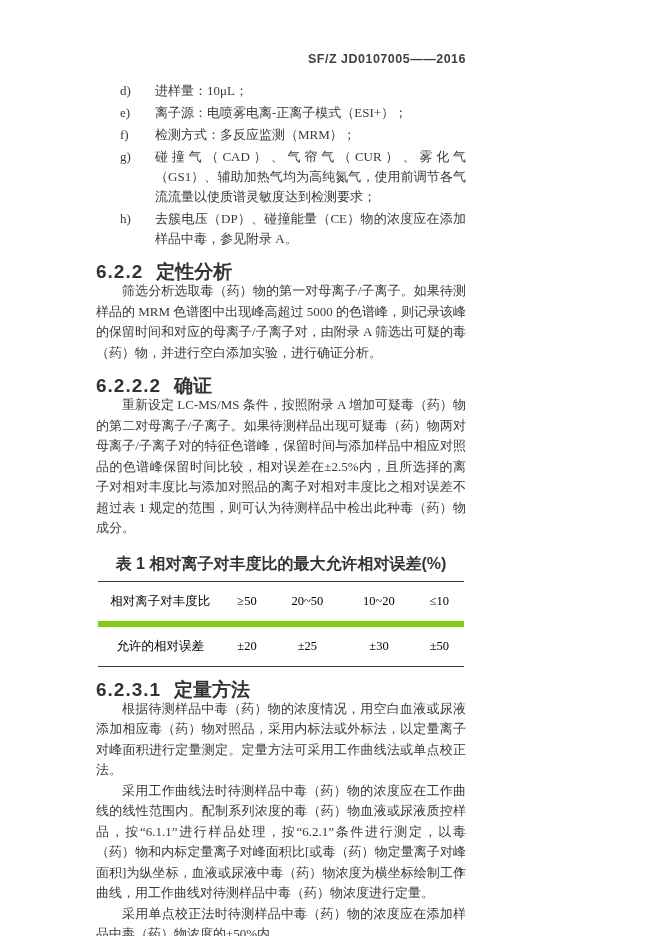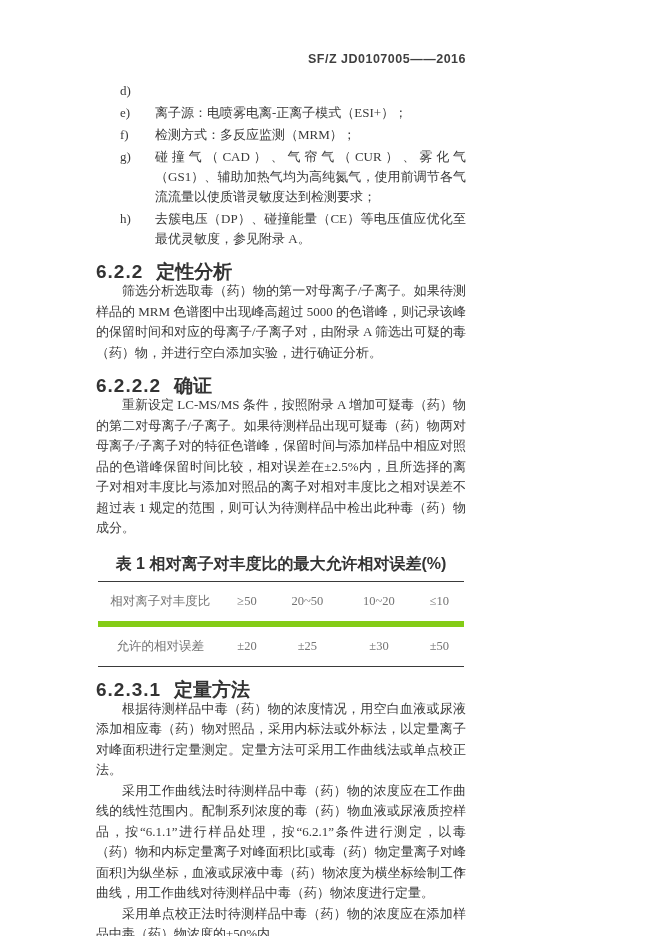--- a/index.html
+++ b/index.html
@@ -50,21 +50,21 @@
     font-weight:bold;
     font-size:16px;
     margin:15px 0 6px 0;
     color:#333;
   }
   .tbl {
     width:366px;
     margin:6px auto;
     border-collapse:collapse;
     font-size:12.5px;
-    color:#737373;
+    color:#000000;
     border-top:1.5px solid #3a3a3a;
     border-bottom:1.5px solid #3a3a3a;
   }
   .tbl tr + tr td { border-top:6px solid #84cc16; }
   .tbl td { text-align:center; height:39px; padding:0 4px; }
   .tbl td.c0 { width:34%; }
   .page-num {
     position:absolute;
     top:864px;
     right:99px;
@@ -75,36 +75,37 @@
 </head>
 <body>
 
 <div class="page">
 
   <div class="doc-header">SF/Z JD0107005——2016</div>
 
   <div class="clause-list">
     <div class="clause-item">
       <span class="clause-letter">d)</span>
+      <span class="clause-text">进样量：10μL；</span>
     </div>
     <div class="clause-item">
       <span class="clause-letter">e)</span>
       <span class="clause-text">离子源：电喷雾电离-正离子模式（ESI+）；</span>
     </div>
     <div class="clause-item">
       <span class="clause-letter">f)</span>
       <span class="clause-text">检测方式：多反应监测（MRM）；</span>
     </div>
     <div class="clause-item">
       <span class="clause-letter">g)</span>
       <span class="clause-text">碰撞气（CAD）、气帘气（CUR）、雾化气（GS1）、辅助加热气均为高纯氮气，使用前调节各气流流量以使质谱灵敏度达到检测要求；</span>
     </div>
     <div class="clause-item">
       <span class="clause-letter">h)</span>
-      <span class="clause-text">去簇电压（DP）、碰撞能量（CE）等电压值应优化至最优灵敏度，参见附录 A。</span>
+      <span class="clause-text">去簇电压（DP）、碰撞能量（CE）物的浓度应在添加样品中毒，参见附录 A。</span>
     </div>
   </div>
 
   <div class="heading">
     <span class="h-num">6.2.2</span>
     <span class="h-title">定性分析</span>
   </div>
 
   <p class="para">筛选分析选取毒（药）物的第一对母离子/子离子。如果待测样品的 MRM 色谱图中出现峰高超过 5000 的色谱峰，则记录该峰的保留时间和对应的母离子/子离子对，由附录 A 筛选出可疑的毒（药）物，并进行空白添加实验，进行确证分析。</p>
 

